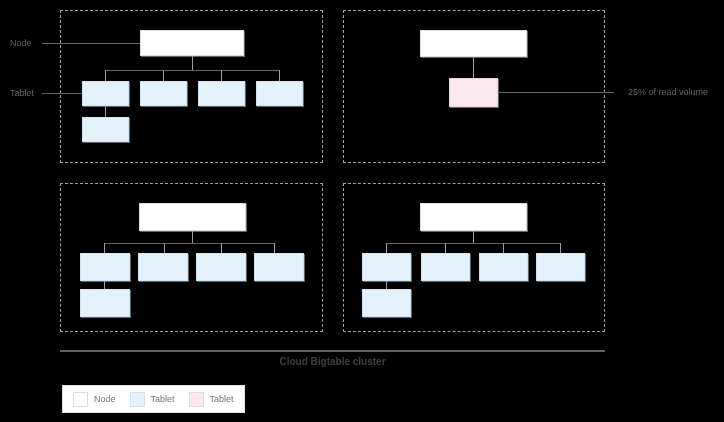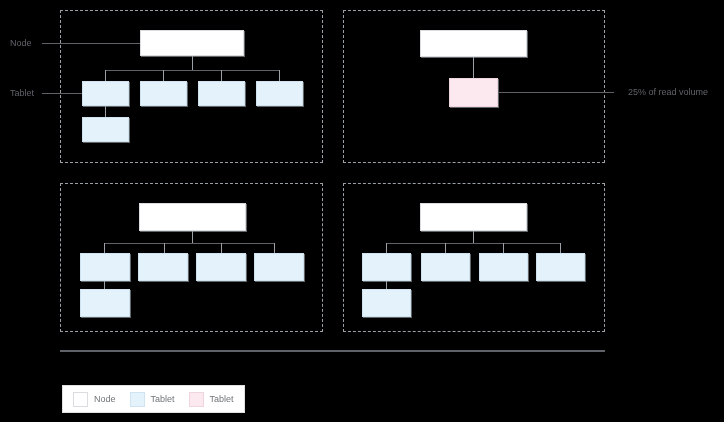--- a/index.html
+++ b/index.html
@@ -160,20 +160,21 @@
 
   <div class="box tablet" style="left:362px;top:253px;width:49px;height:28px;"></div>
   <div class="box tablet" style="left:421px;top:253px;width:49px;height:28px;"></div>
   <div class="box tablet" style="left:479px;top:253px;width:49px;height:28px;"></div>
   <div class="box tablet" style="left:536px;top:253px;width:49px;height:28px;"></div>
 
   <div class="ln v thin" style="left:386px;top:281px;height:10px;"></div>
   <div class="box tablet" style="left:362px;top:289px;width:49px;height:28px;"></div>
 
   <div class="cluster-rule"></div>
+  <div class="cluster-caption">Cloud Bigtable cluster</div>
 
   <div class="legend">
     <div class="legend-item">
       <span class="swatch node"></span>
       <span class="legend-label">Node</span>
     </div>
     <div class="legend-item">
       <span class="swatch tablet"></span>
       <span class="legend-label">Tablet</span>
     </div>

